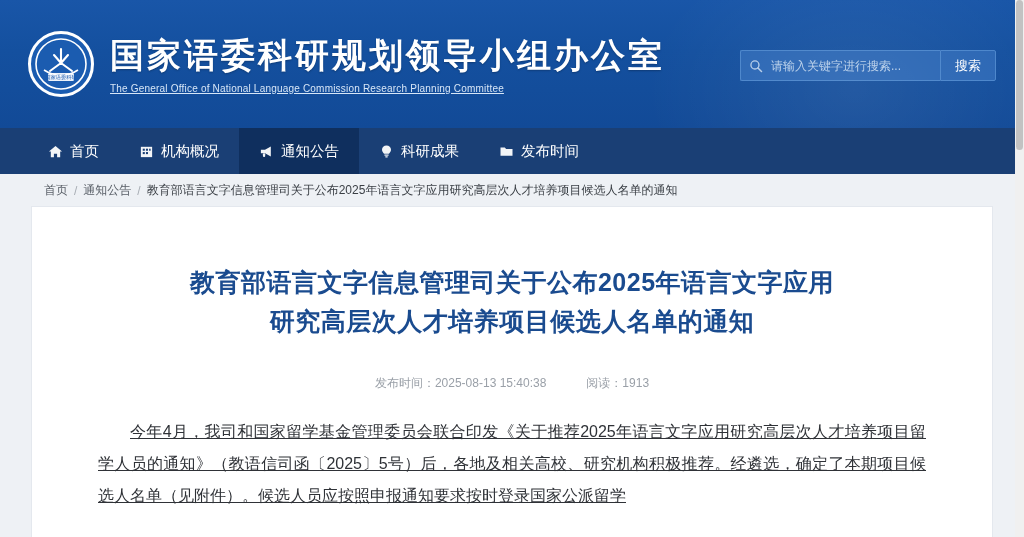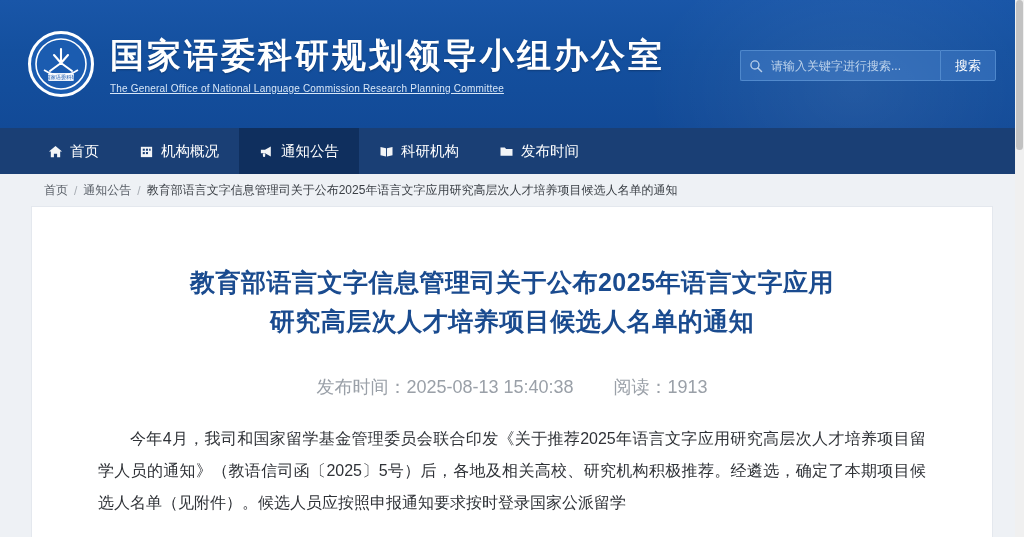--- a/index.html
+++ b/index.html
@@ -181,33 +181,34 @@
     line-height: 1.55;
     letter-spacing: 0.5px;
     margin: 0 auto;
     max-width: 660px;
   }
 
   .meta {
     margin-top: 34px;
     text-align: center;
     color: #9aa0a8;
-    font-size: 18px;
+    font-size: 12px;
     display: flex;
     justify-content: center;
     gap: 40px;
   }
 
   .body-text {
     margin-top: 24px;
     color: #2f3237;
     font-size: 16px;
     line-height: 2.0;
     text-align: justify;
     text-indent: 2em;
+    text-decoration: underline;
   }
 
   
   .scrollbar {
     position: absolute;
     right: 0; top: 0;
     width: 9px; height: 537px;
     background: #f0f0f0;
   }
   .scrollbar .thumb {
@@ -278,28 +279,29 @@
 
     <div class="nav-item active">
       <svg class="nav-ico" viewBox="0 0 16 16">
         <path d="M2 6.2 L6.4 6.2 L12.6 2.6 L12.6 13.4 L6.4 9.8 L2 9.8 Z" fill="#ffffff"></path>
         <rect x="4.2" y="9.8" width="2.4" height="4" rx="1" fill="#ffffff"></rect>
       </svg>
       <span>通知公告</span>
     </div>
 
 
-
     <div class="nav-item">
       <svg class="nav-ico" viewBox="0 0 16 16">
-        <path d="M1.6 3.2 L7.5 4.4 L7.5 13.2 L1.6 12 Z" fill="#ffffff"></path>
-        <path d="M14.4 3.2 L8.5 4.4 L8.5 13.2 L14.4 12 Z" fill="#ffffff"></path>
-      </svg>
-      <span>科研机构</span>
-    </div>
+        <path d="M8 1.6 C5.2 1.6 3.2 3.6 3.2 6.1 C3.2 8 4.6 9.2 5.4 10.3 L10.6 10.3 C11.4 9.2 12.8 8 12.8 6.1 C12.8 3.6 10.8 1.6 8 1.6 Z" fill="#ffffff"></path>
+        <rect x="5.8" y="11.2" width="4.4" height="1.3" fill="#ffffff"></rect>
+        <rect x="6.6" y="13.1" width="2.8" height="1.2" rx="0.6" fill="#ffffff"></rect>
+      </svg>
+      <span>科研成果</span>
+    </div>
+
 
 
     <div class="nav-item">
       <svg class="nav-ico" viewBox="0 0 16 16">
         <path d="M1.6 3.6 L6.2 3.6 L7.6 5.2 L14.4 5.2 L14.4 12.6 L1.6 12.6 Z" fill="#ffffff"></path>
       </svg>
       <span>发布时间</span>
     </div>
 
   </div>

